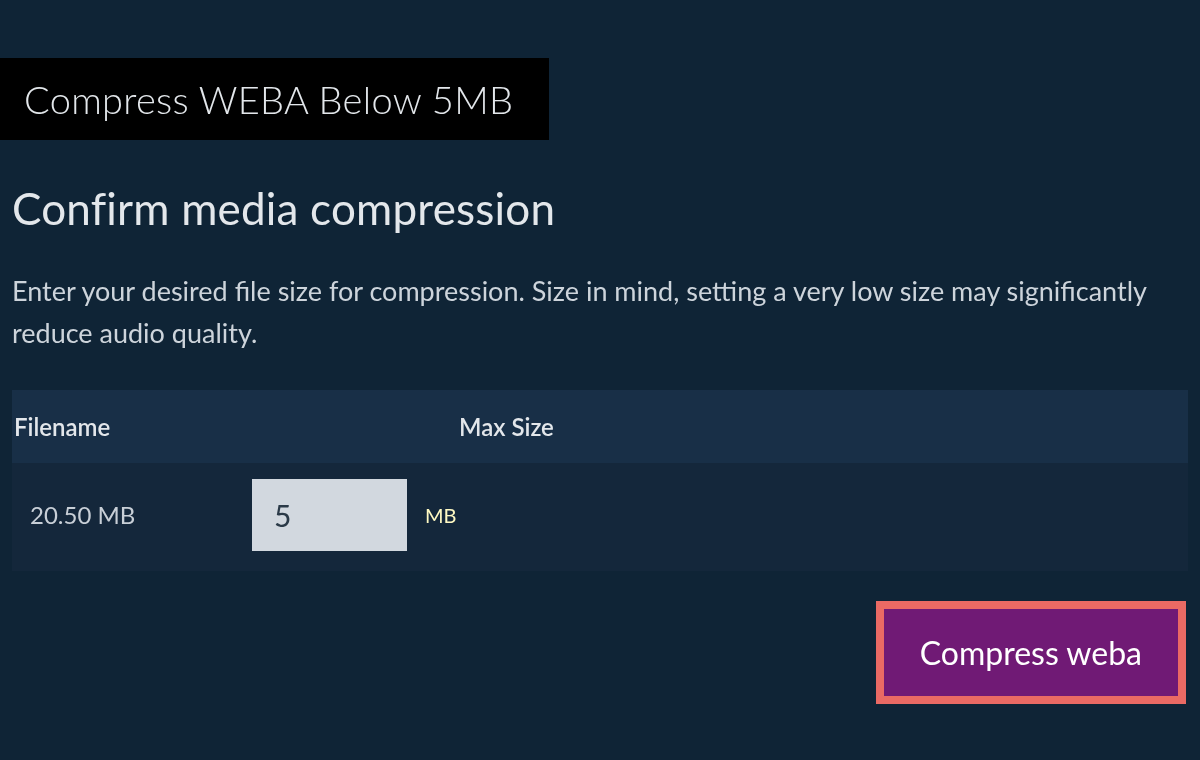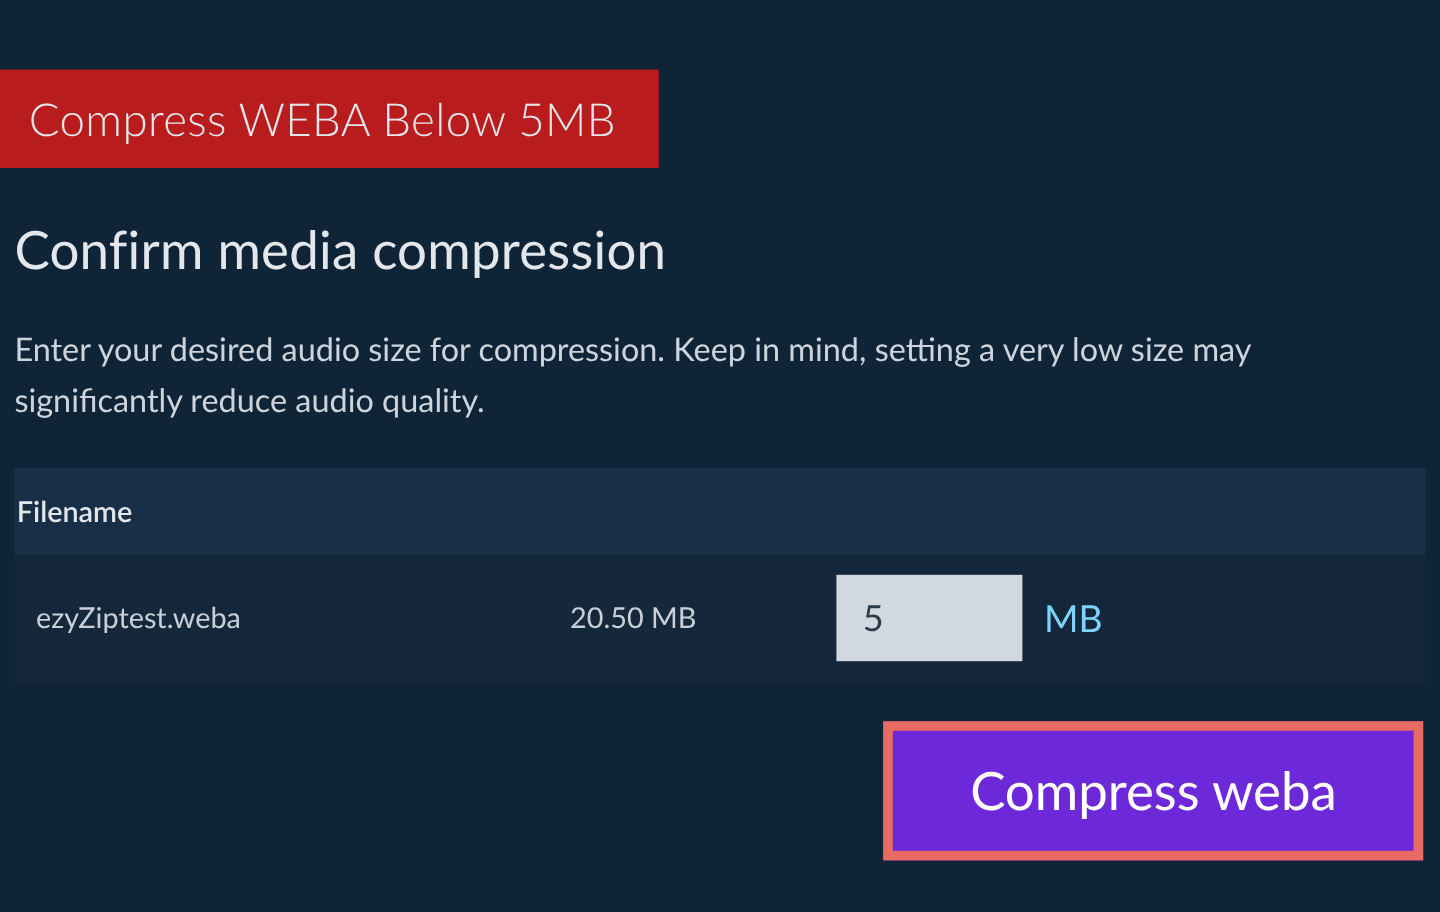--- a/index.html
+++ b/index.html
@@ -13,21 +13,21 @@
       background-color: #0f2436;
       font-family: 'Segoe UI', 'Lato', -apple-system, sans-serif;
       color: #d8dde3;
       overflow: hidden;
     }
     .tab-container {
       margin-top: 58px;
     }
     .tab {
       display: inline-block;
-      background-color: #b91c1c;
+      background-color: #000000;
       padding: 18px 36px 18px 24px;
       font-size: 38px;
       font-weight: 300;
       color: #e3e7eb;
       letter-spacing: 0.3px;
     }
     .content {
       padding: 12px 12px 0 12px;
     }
     .section-title {
@@ -81,57 +81,57 @@
       height: 72px;
       background-color: #d2d8df;
       border: none;
       font-size: 30px;
       color: #2b3a48;
       padding: 0 22px;
       margin-right: 18px;
       font-family: inherit;
     }
     .size-unit {
-      font-size: 31px;
-      color: #7dd3fc;
+      font-size: 20px;
+      color: #fef9c3;
     }
     .button-row {
       display: flex;
       justify-content: flex-end;
       margin-top: 30px;
       padding-right: 2px;
     }
     .compress-button {
-      background-color: #6d28d9;
+      background-color: #701a75;
       border: 8px solid #ea6a64;
       color: #ffffff;
-      font-size: 44px;
+      font-size: 32px;
       font-weight: 400;
-      padding: 24px 64px;
+      padding: 24px 36px;
       cursor: pointer;
       font-family: inherit;
     }
   </style>
 </head>
 <body>
 
 <div class="tab-container">
   <div class="tab">Compress WEBA Below 5MB</div>
 </div>
 
 <div class="content">
   <h1 class="section-title">Confirm media compression</h1>
-  <p class="description">Enter your desired audio size for compression. Keep in mind, setting a very low size may significantly reduce audio quality.</p>
+  <p class="description">Enter your desired file size for compression. Size in mind, setting a very low size may significantly reduce audio quality.</p>
 
   <div class="table">
     <div class="table-header">
       <div class="col-filename">Filename</div>
+      <div class="col-maxsize">Max Size</div>
     </div>
     <div class="table-row">
-      <div class="col-filename">ezyZiptest.weba</div>
       <div class="col-size">20.50 MB</div>
       <div class="col-maxsize">
         <input class="size-input" type="text" value="5" style="">
         <span class="size-unit">MB</span>
       </div>
     </div>
   </div>
 
   <div class="button-row">
     <button class="compress-button">Compress weba</button>

